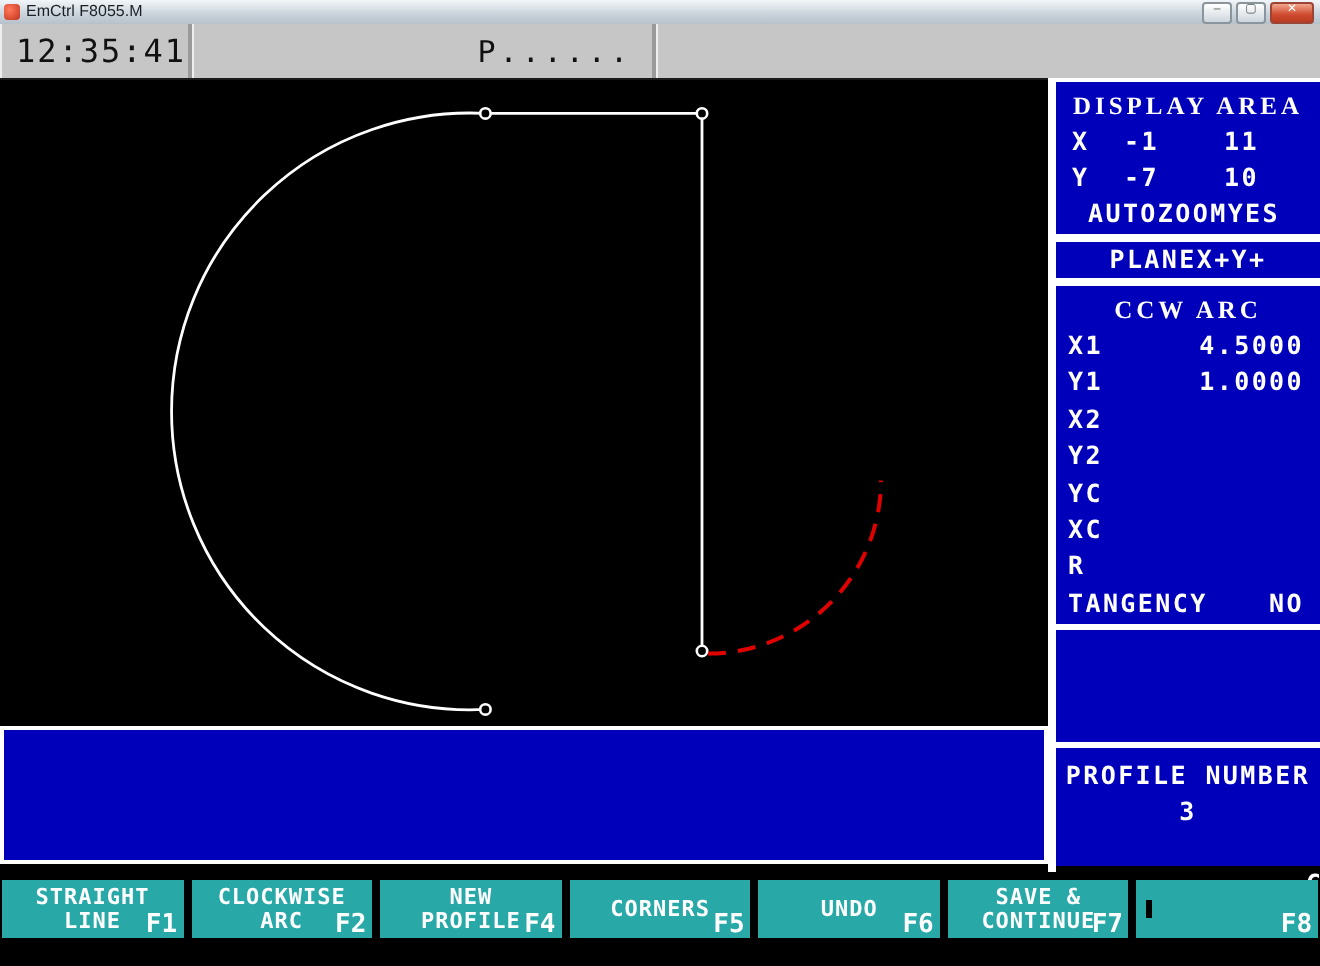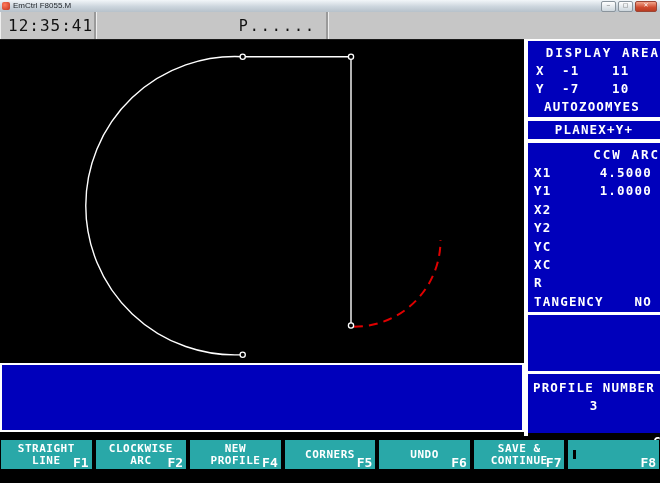--- a/index.html
+++ b/index.html
@@ -34,21 +34,21 @@
   
   .msgbar{position:absolute;left:0;top:363px;width:524px;height:69px;
     background:#0000bb;border:2px solid #ffffff;box-sizing:border-box;}
   
   .vsep{position:absolute;left:524px;top:39px;width:4px;height:397px;background:#ffffff;}
   
   .rpanel{position:absolute;left:528px;top:39px;width:132px;height:394px;background:#ffffff;
     padding-top:2px;box-sizing:border-box;color:#fff;font-weight:bold;font-size:12.5px;letter-spacing:1.2px;}
   .blk{background:#0000bb;width:132px;box-sizing:border-box;overflow:hidden;}
   .blk .row{height:18px;line-height:18px;white-space:nowrap;}
-  .blk .row.title{text-align:right;letter-spacing:2px;}
+  .blk .row.title{text-align:center;letter-spacing:2px;font-family:Liberation Serif, serif;}
   .blk-display{height:76px;padding-top:3px;}
   .axisrow{display:grid;grid-template-columns:26px 50px 1fr;padding:0 0 0 8px;}
   .sbrow{display:flex;justify-content:center;padding:0 8px 0 4px;}
   .blk-plane{height:18px;margin-top:4px;}
   .blk-plane .sbrow{padding:0 6px;}
   .blk-arc{height:169px;margin-top:4px;padding-top:3px;}
   .fieldrow{display:flex;justify-content:space-between;padding:0 8px 0 6px;height:18.4px;line-height:18.4px;}
   .blk-empty{height:56px;margin-top:3px;}
   .blk-profile{height:59px;margin-top:3px;padding-top:5px;}
   .blk-profile .row{text-align:center;}

